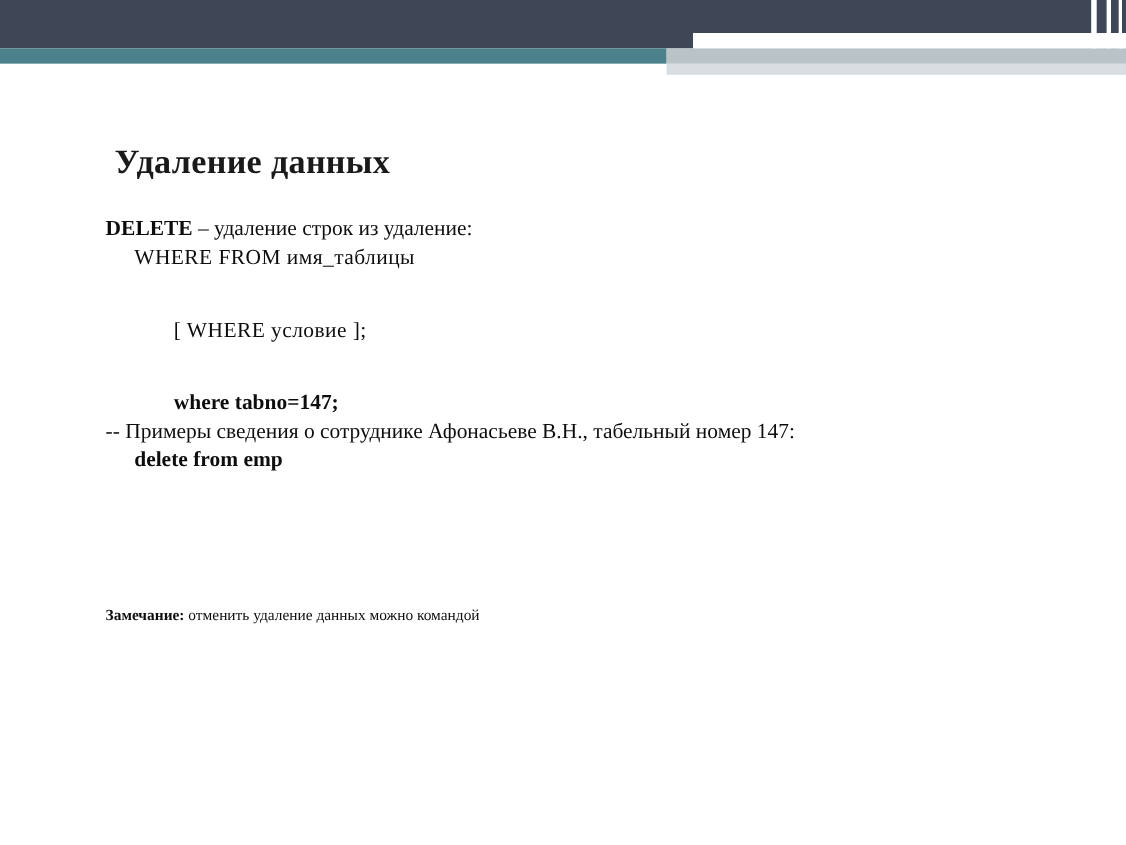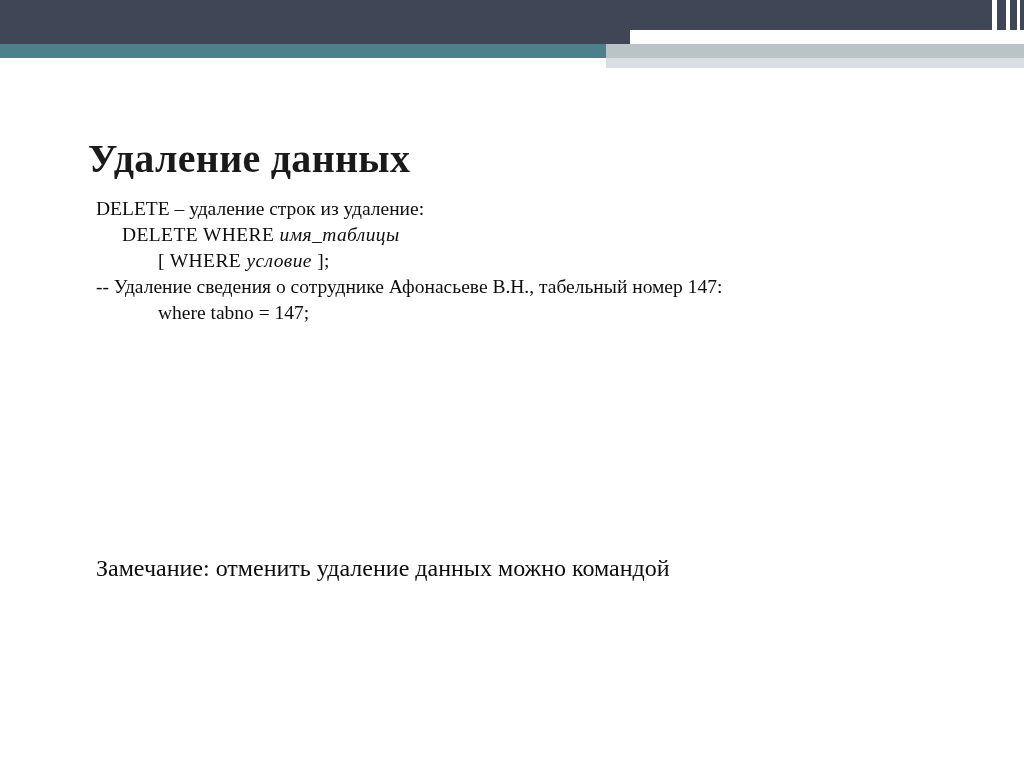--- a/index.html
+++ b/index.html
@@ -93,54 +93,54 @@
     left: 1017px;
     top: 0;
     width: 3px;
     height: 44px;
     background: #ffffff;
   }
 
   
   .slide-title {
     position: absolute;
-    left: 88px;
+    left: 104px;
     top: 108px;
-    font-size: 40px;
+    font-size: 31px;
     font-weight: bold;
     color: #1a1a1a;
     letter-spacing: 0.3px;
   }
 
   .body-block {
     position: absolute;
     left: 96px;
     top: 196px;
     width: 860px;
     font-size: 19.5px;
     color: #0d0d0d;
     line-height: 1.33;
   }
 
   .line {
     white-space: normal;
   }
-  .b { font-weight: normal; }
-  .i { font-style: italic; }
+  .b { font-weight: bold; }
+  .i { }
   .indent-1 { padding-left: 26px; }
-  .indent-2 { padding-left: 62px; }
+  .indent-2 { padding-left: 62px; margin-top: 40px; }
   .indent-hang { padding-left: 26px; text-indent: -26px; }
   .mono-ish { font-family: "Liberation Serif", serif; letter-spacing: 0.4px; }
 
   .note {
     position: absolute;
     left: 96px;
     top: 552px;
     width: 860px;
-    font-size: 24px;
+    font-size: 14px;
     color: #0d0d0d;
     line-height: 1.35;
   }
   .note .cont { padding-left: 28px; display: block; }
 </style>
 </head>
 <body>
 
 <div class="deco">
   <div class="bar-dark-top"></div>
@@ -156,31 +156,32 @@
 
 <h1 class="slide-title">Удаление данных</h1>
 
 <div class="body-block">
 
   <div class="line">
     <span class="b">DELETE</span><span> – удаление строк из удаление:</span>
   </div>
 
   <div class="line indent-1 mono-ish">
-    <span>DELETE  WHERE  </span><span class="i">имя_таблицы</span>
+    <span>WHERE  FROM  </span><span class="i">имя_таблицы</span>
   </div>
 
   <div class="line indent-2 mono-ish">
     <span>[ WHERE </span><span class="i">условие</span><span> ];</span>
   </div>
 
 
 
+  <div class="line indent-2 b">where tabno=147;</div>
 
-  <div class="line indent-hang">-- Удаление сведения о сотруднике Афонасьеве В.Н., табельный номер 147:</div>
+  <div class="line indent-hang">-- Примеры сведения о сотруднике Афонасьеве В.Н., табельный номер 147:</div>
 
-  <div class="line indent-2 b">where tabno = 147;</div>
+  <div class="line indent-1 b">delete from emp</div>
 
 </div>
 
 <div class="note">
   <span class="b">Замечание:</span><span> отменить удаление данных можно командой</span>
 </div>
 
 </body></html>

